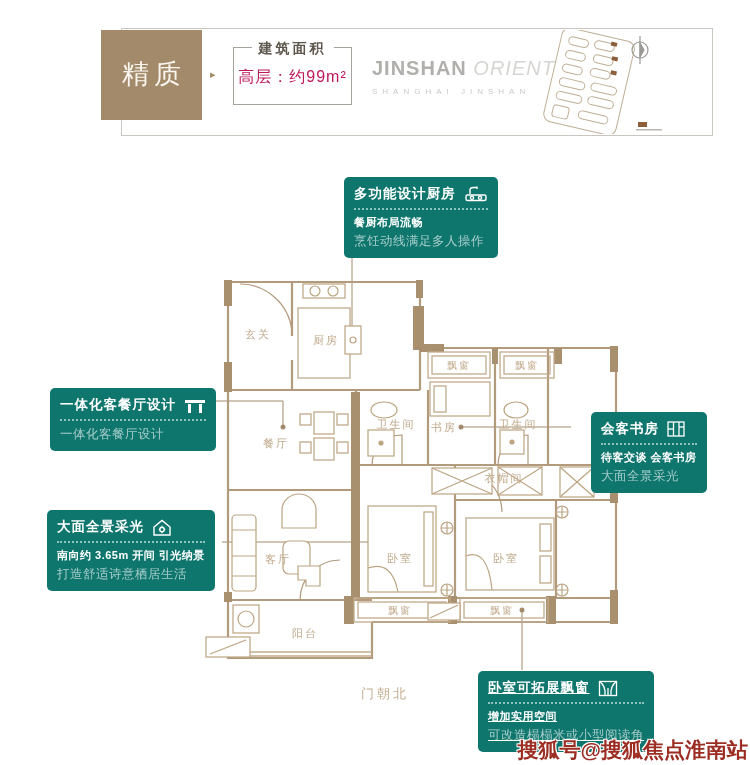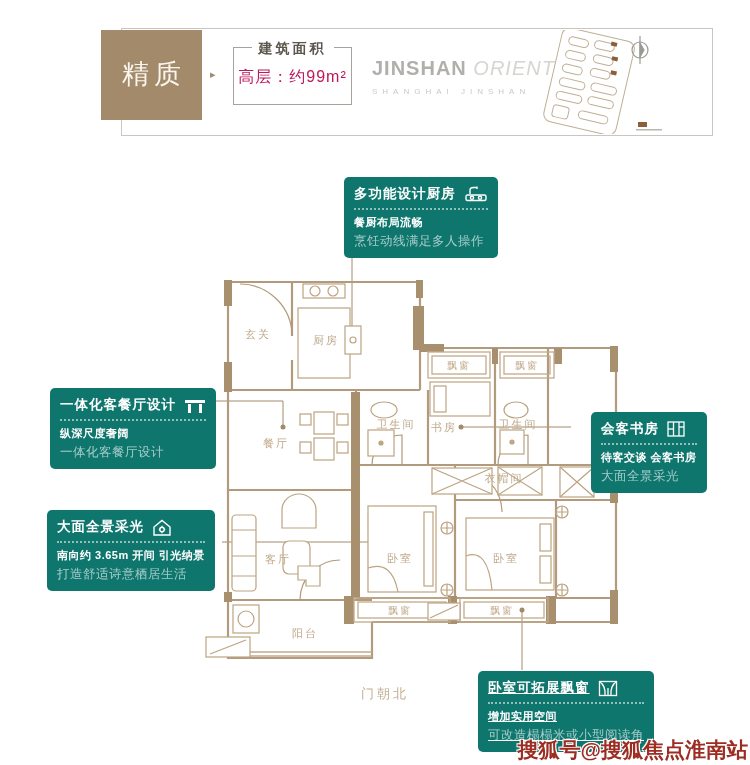--- a/index.html
+++ b/index.html
@@ -292,21 +292,20 @@
     <span>一体化客餐厅设计</span>
     <svg class="co-icon" width="22" height="15" viewBox="0 0 22 15">
       <g fill="#fff">
         <rect x="1" y="2" width="20" height="3"></rect>
         <rect x="4" y="6" width="3" height="9"></rect>
           <rect x="15" y="6" width="3" height="9"></rect>
       </g>
     </svg>
   </div>
   <div class="co-sep"></div>
-  <div class="co-line1">纵深尺度奢阔</div>
   <div class="co-line2">一体化客餐厅设计</div>
 </div>
 
 <div class="callout" style="left:572px;top:412px;margin-left:19px;">
   <div class="co-title">
     <span>会客书房</span>
     <svg class="co-icon" width="18" height="16" viewBox="0 0 18 16">
       <g stroke="#fff" stroke-width="1.3" fill="none">
         <rect x="1" y="1" width="16" height="14"></rect>
         <line x1="6.5" y1="1" x2="6.5" y2="15"></line>

